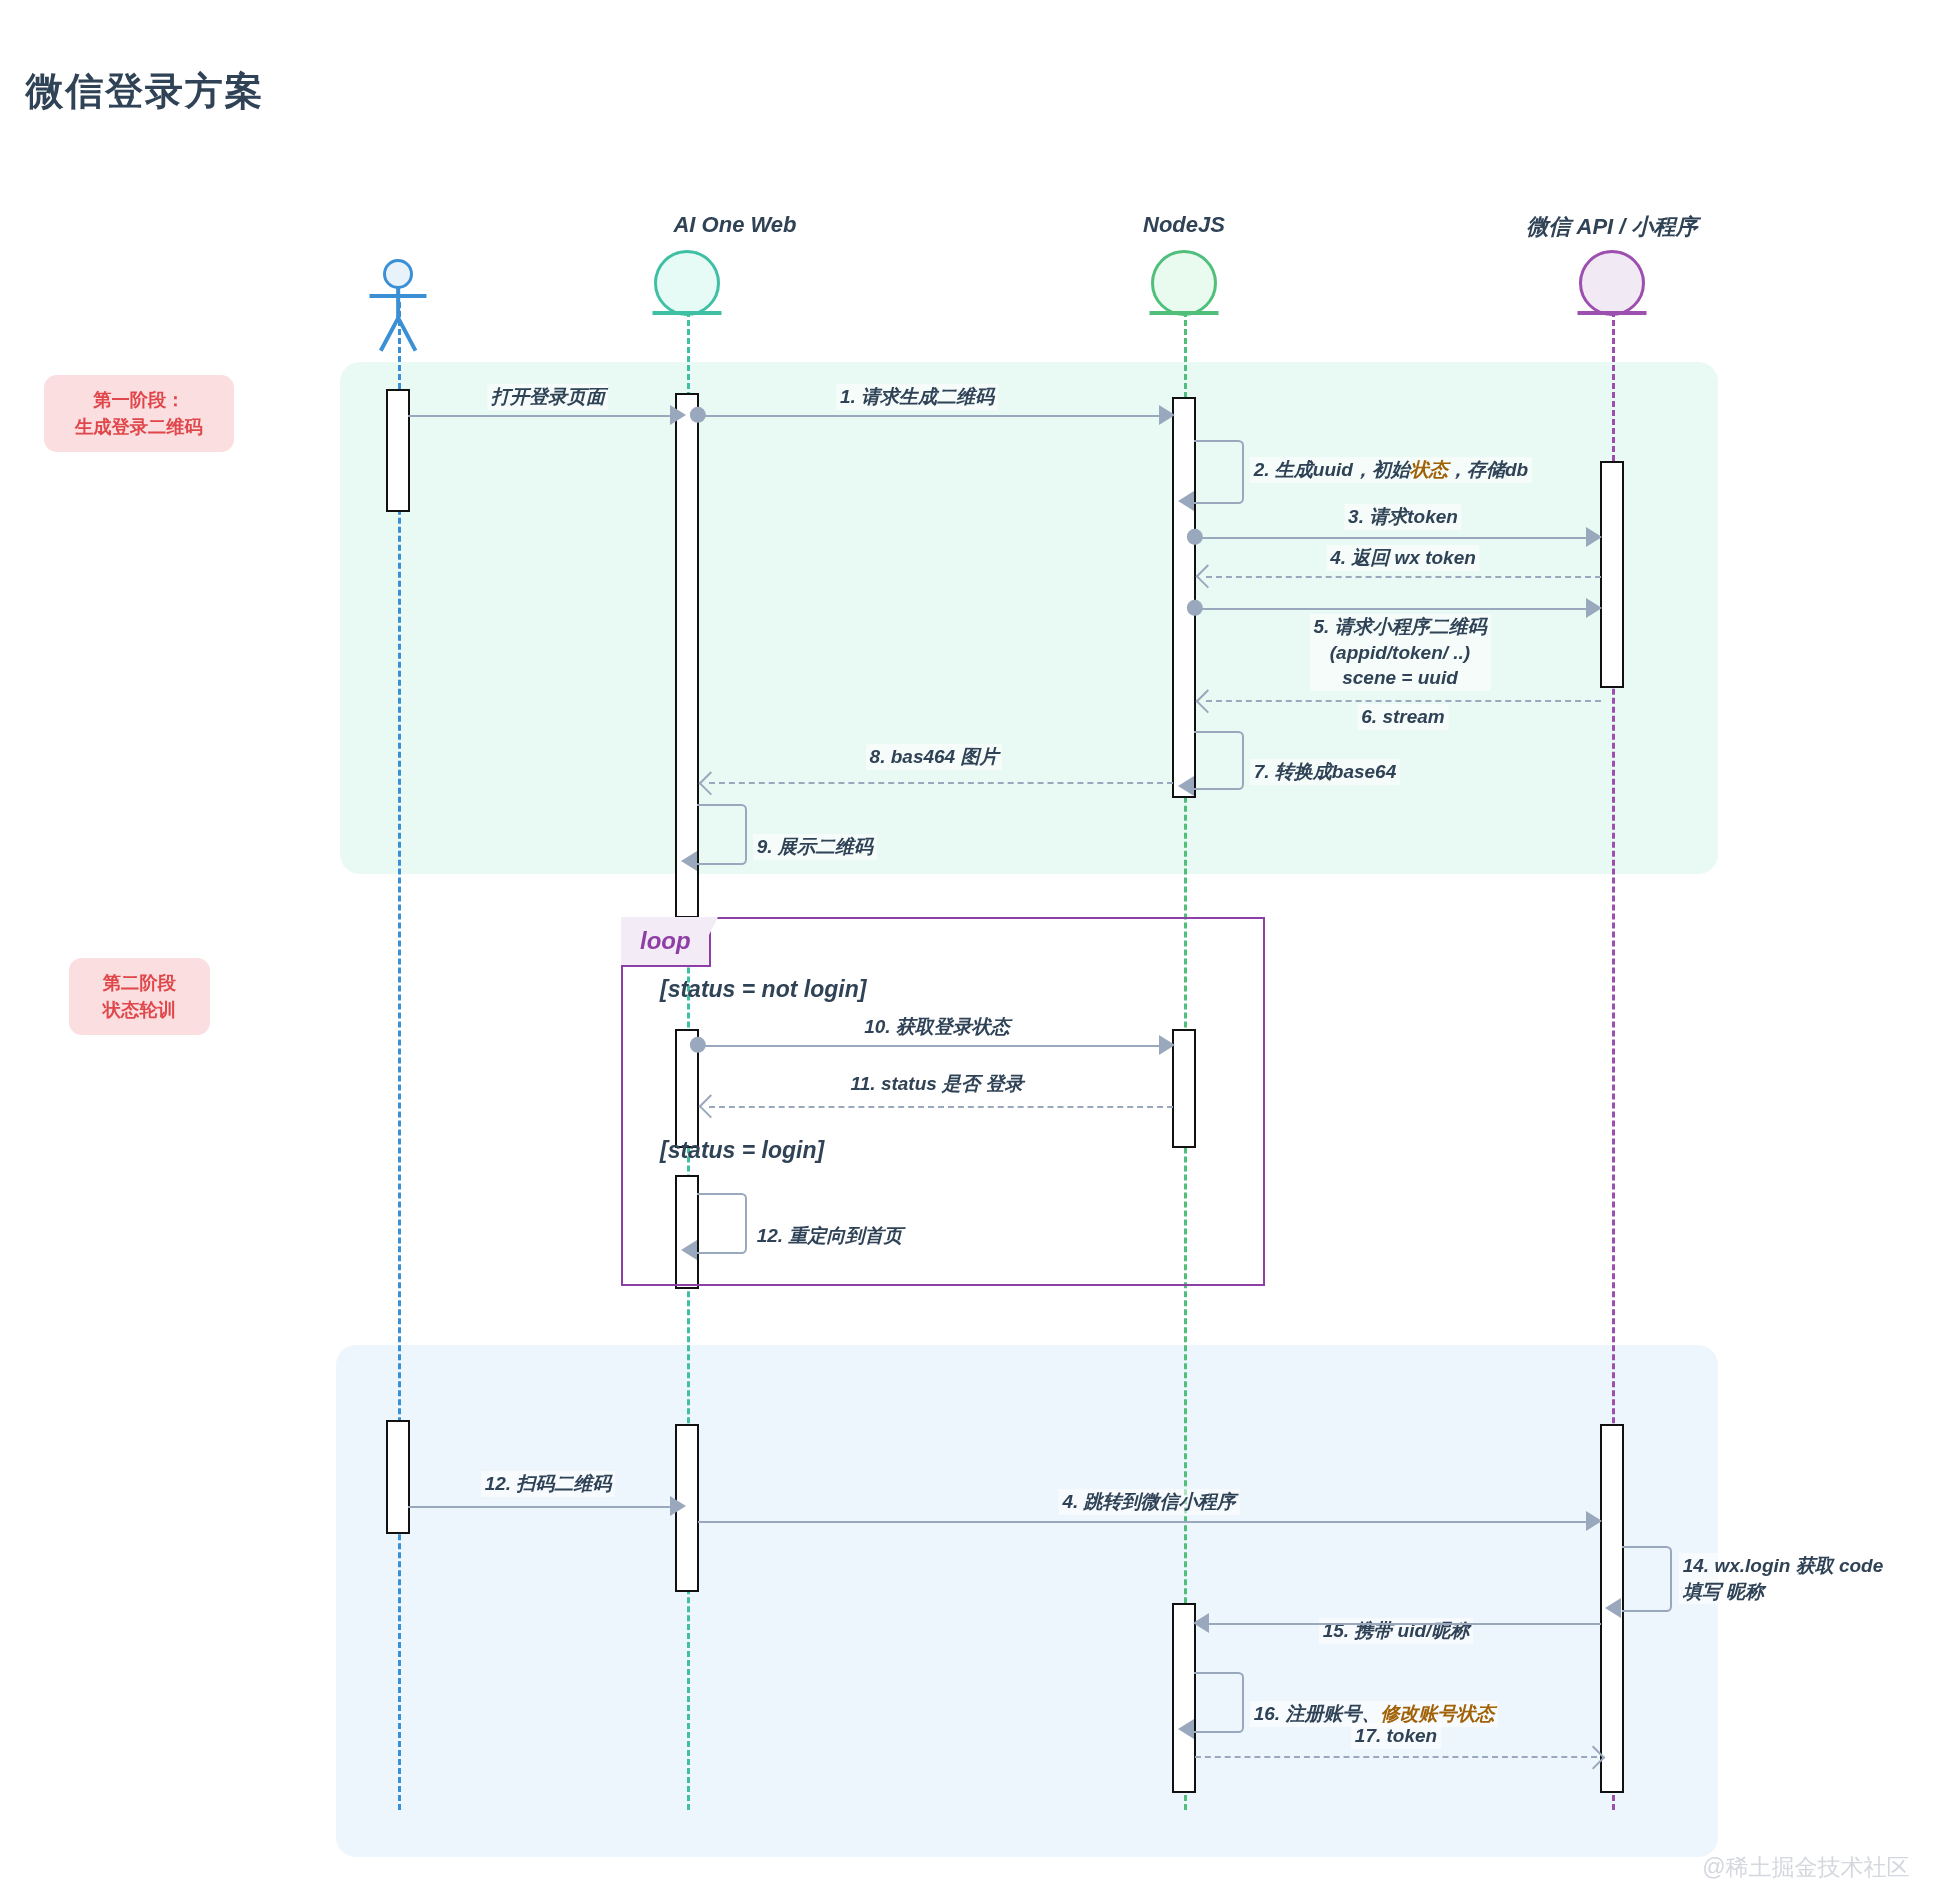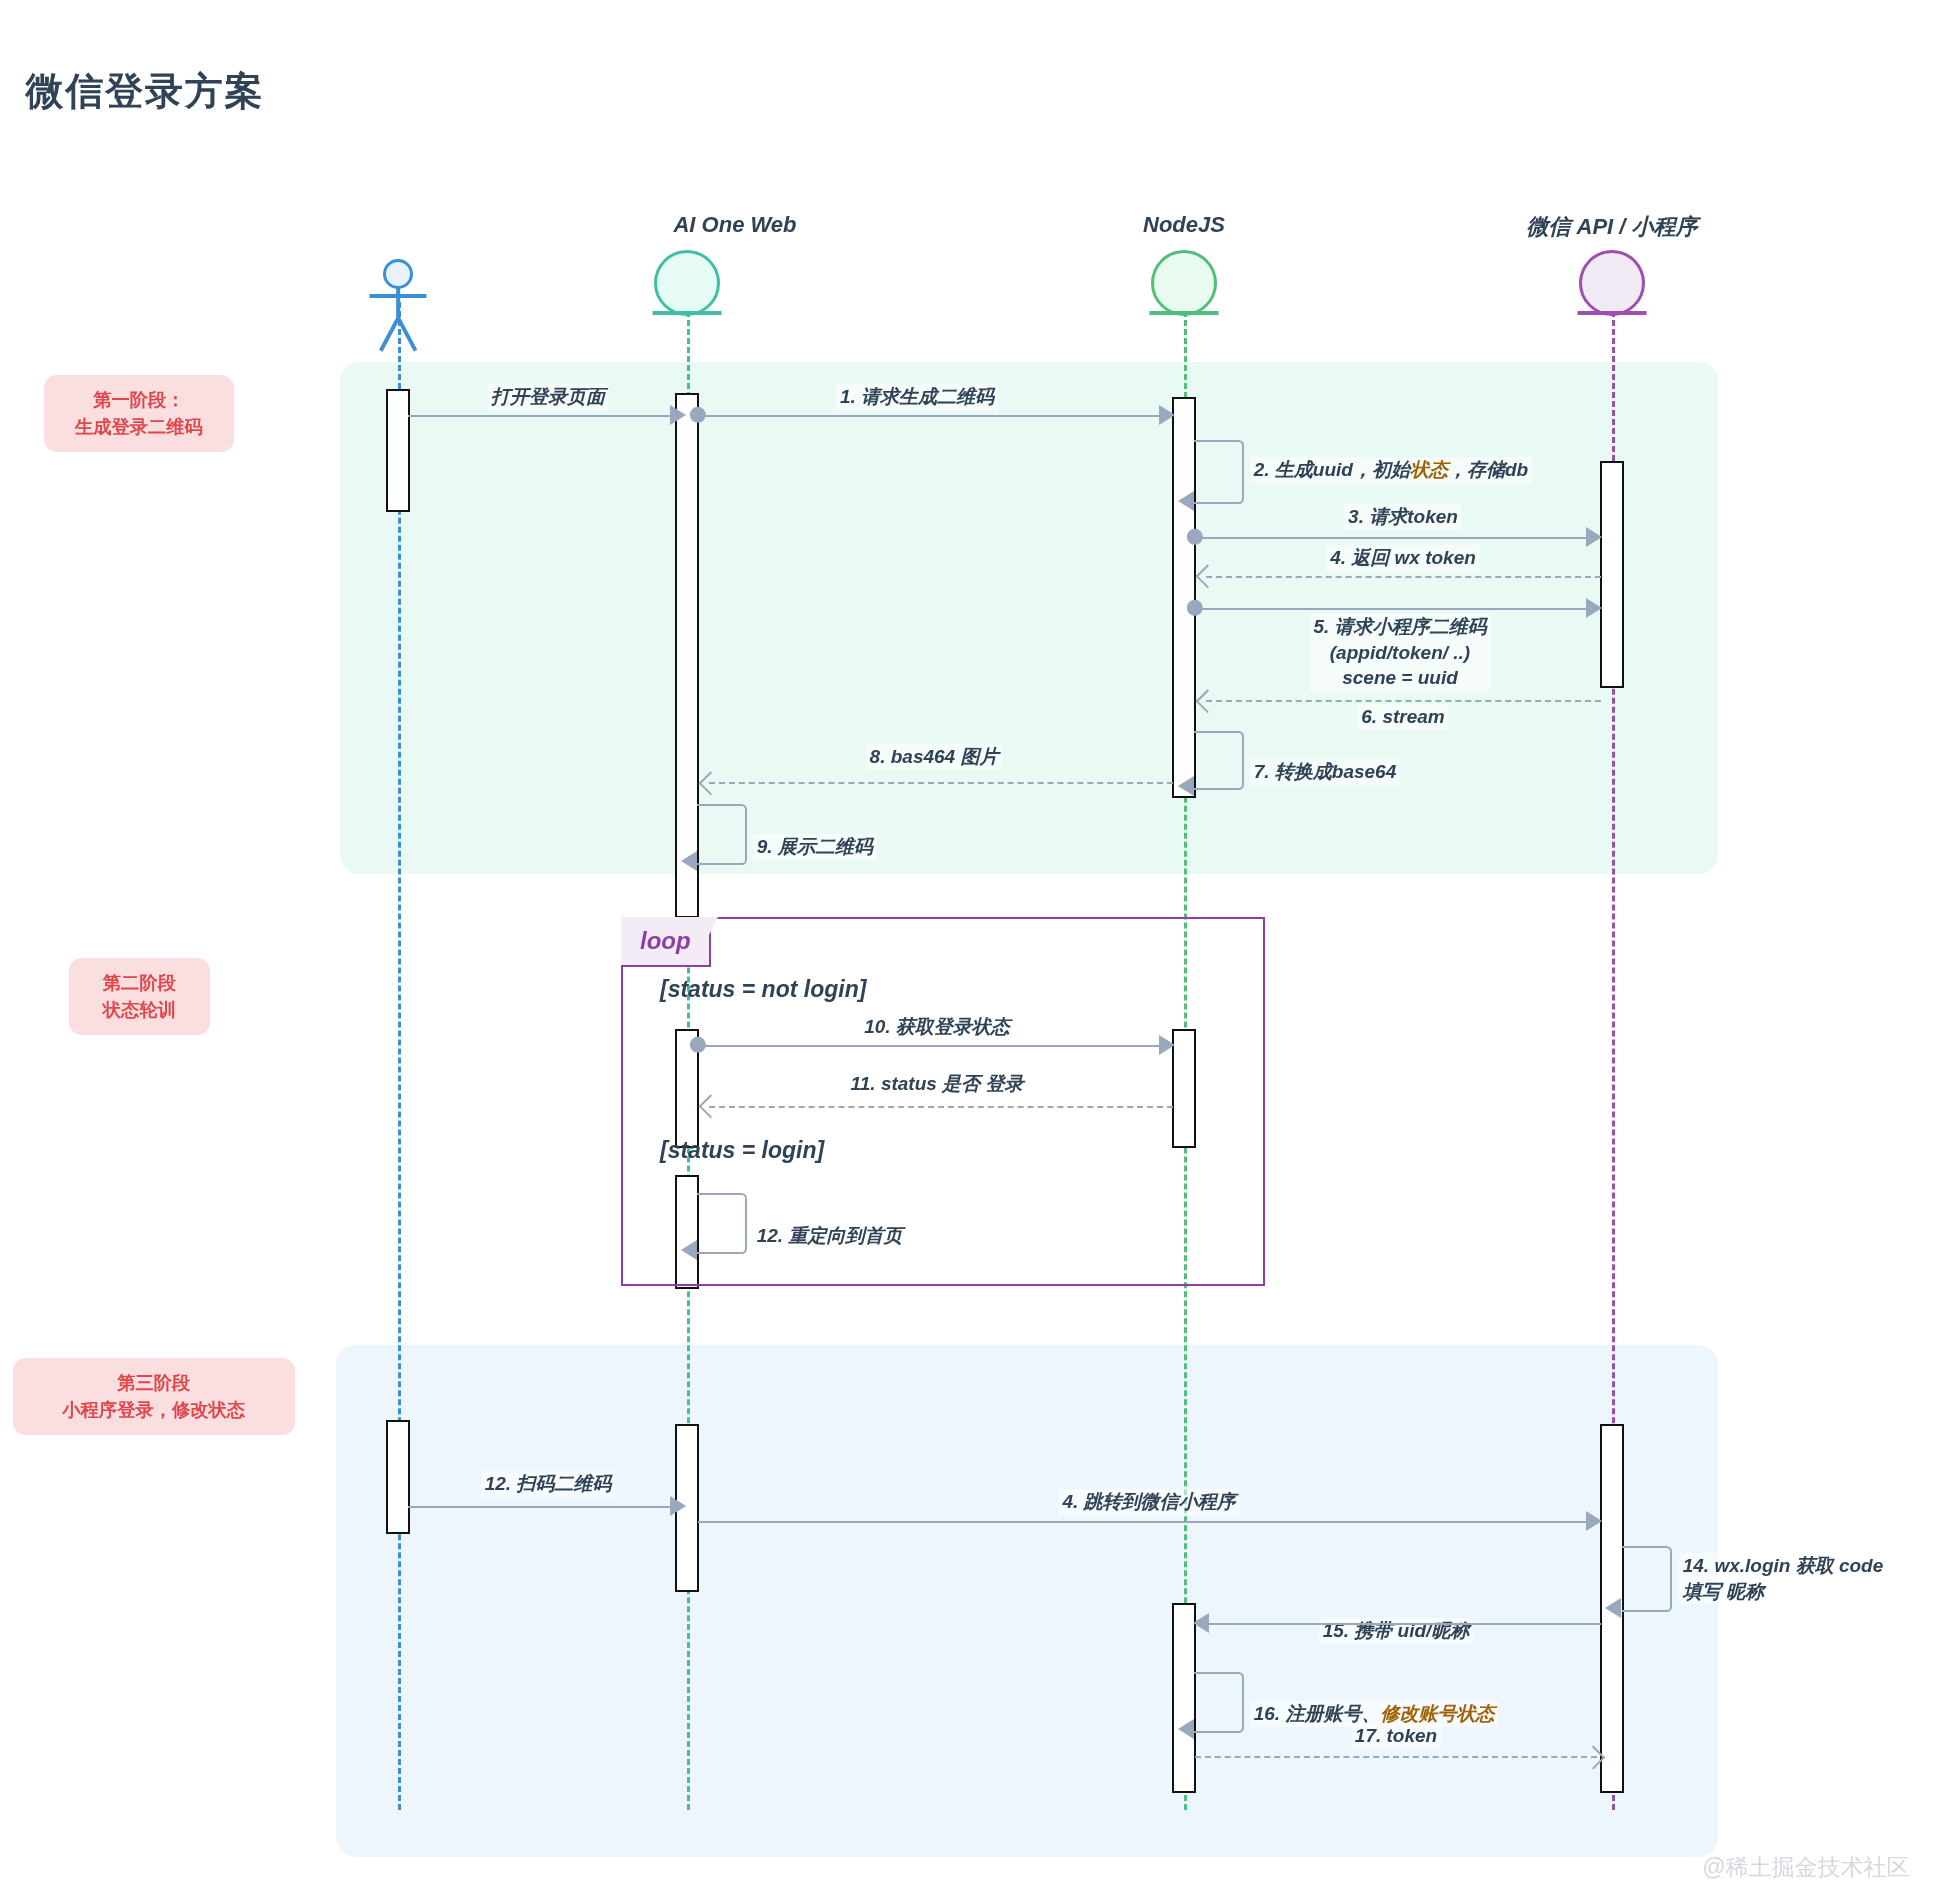--- a/index.html
+++ b/index.html
@@ -160,22 +160,20 @@
 
   <div class="title">微信登录方案</div>
 
   <div class="band band-1"></div>
   <div class="band band-3"></div>
 
   <div class="phase-badge phase-1">第一阶段：
 生成登录二维码</div>
   <div class="phase-badge phase-2">第二阶段
 状态轮训</div>
-  <div class="phase-badge phase-3">第三阶段
-小程序登录，修改状态</div>
 
   <div class="lifeline ll-actor"></div>
   <div class="lifeline ll-web"></div>
   <div class="lifeline ll-node"></div>
   <div class="lifeline ll-wx"></div>
 
   <div class="actor-head"></div>
   <div class="actor-arms"></div>
   <div class="actor-body"></div>
   <div class="actor-leg-l"></div>

